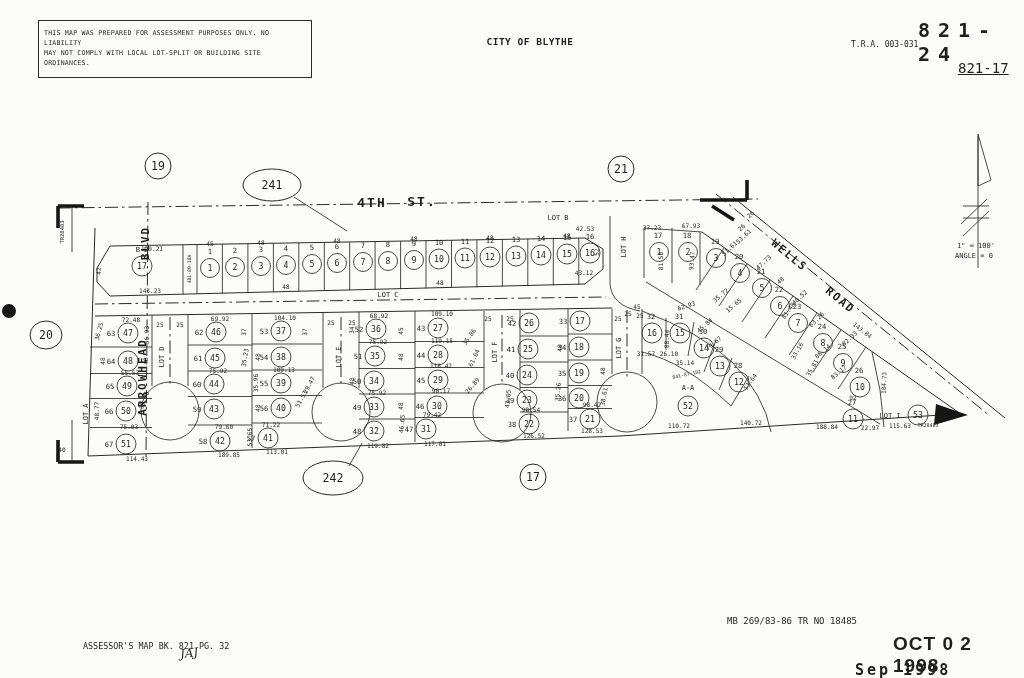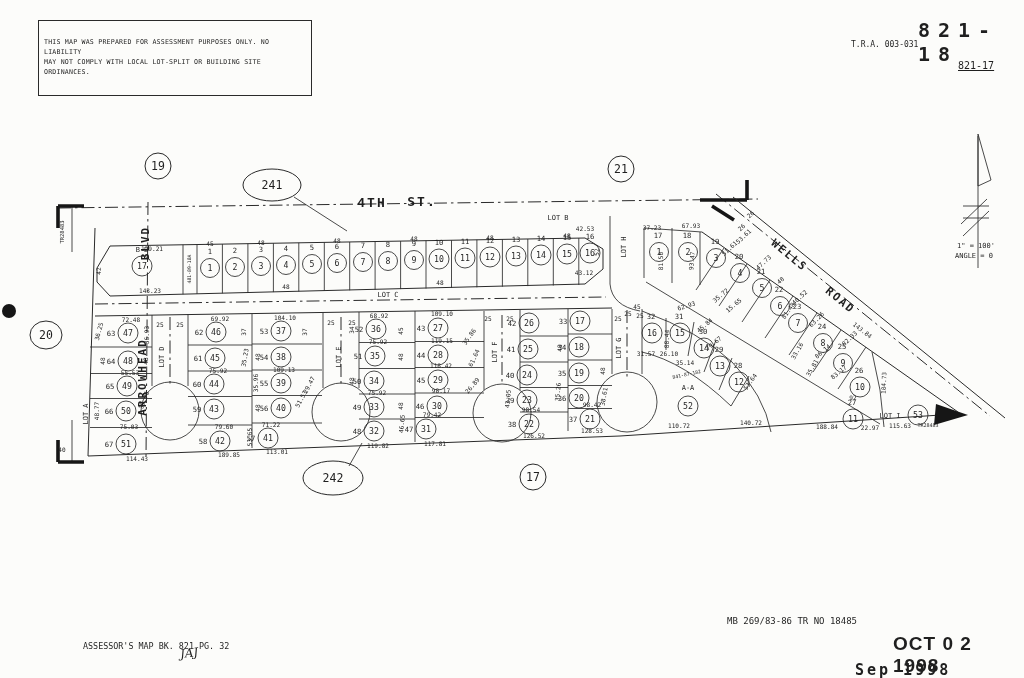--- a/index.html
+++ b/index.html
@@ -1,26 +1,26 @@
 <!DOCTYPE html>
 <html><head>
 <meta charset="utf-8">
 <style>
   html,body{margin:0;padding:0;}
   body{width:1024px;height:678px;position:relative;background:#fcfcfa;color:#1f1f1f;
        font-family:"DejaVu Sans Mono","Liberation Mono",monospace;overflow:hidden;}
   .abs{position:absolute;}
-  #disclaimer{left:38px;top:20px;width:262px;border:1.3px solid #2a2a2a;padding:17px 5px;
+  #disclaimer{left:38px;top:20px;width:262px;border:1.3px solid #2a2a2a;padding:8px 5px;
               font-size:6.6px;line-height:1.5;letter-spacing:.2px;}
   #title-block{left:400px;top:34px;width:260px;text-align:center;}
   #section-title{font-size:12.5px;font-weight:bold;letter-spacing:1px;}
   #city-title{font-size:9.5px;font-weight:bold;margin-top:2px;letter-spacing:.5px;}
   #tra{left:843px;top:40px;font-size:8px;margin-left:8px;}
   #sheet-number{left:918px;top:18px;font-size:20px;font-weight:bold;letter-spacing:8px;}
-  #adjacent-sheet{left:958px;top:60px;font-size:10px;text-decoration:underline;}
+  #adjacent-sheet{left:958px;top:60px;font-size:14px;text-decoration:underline;}
   #footer-book{left:83px;top:641px;font-size:8.4px;}
   #footer-county{left:83px;top:654px;font-size:8.4px;margin-top:26px;}
   #footer-initials{left:180px;top:646px;font-size:12px;font-style:italic;
                    font-family:"DejaVu Serif","Liberation Serif",serif;transform:rotate(-6deg);}
   #footer-mb{left:727px;top:616px;font-size:9px;}
   #stamp-date{left:893px;top:633px;font-size:19px;font-weight:bold;
               font-family:"Liberation Sans","DejaVu Sans",sans-serif;letter-spacing:1px;}
   #plot-date{left:855px;top:661px;font-size:15px;letter-spacing:3px;font-weight:bold;}
   svg{position:absolute;left:0;top:0;}
   svg text{fill:#1f1f1f;font-family:"DejaVu Sans Mono","Liberation Mono",monospace;}
@@ -30,23 +30,24 @@
   .thick{stroke:#161616;stroke-width:3.6;fill:none;}
 </style>
 </head>
 <body>
 
 <div class="abs" id="disclaimer">
   <div>THIS MAP WAS PREPARED FOR ASSESSMENT PURPOSES ONLY. NO LIABILITY</div>
   <div>MAY NOT COMPLY WITH LOCAL LOT-SPLIT OR BUILDING SITE ORDINANCES.</div>
 </div>
 <div class="abs" id="title-block">
+  <div id="city-title">CITY OF BLYTHE</div>
 </div>
 <div class="abs" id="tra">T.R.A. 003-031</div>
-<div class="abs" id="sheet-number">821-18</div>
+<div class="abs" id="sheet-number">821-24</div>
 <div class="abs" id="adjacent-sheet">821-17</div>
 <div class="abs" id="footer-book">ASSESSOR'S MAP BK. 821 PG. 32</div>
 <div class="abs" id="footer-county">Riverside County, Calif.</div>
 <div class="abs" id="footer-initials">JAJ</div>
 <div class="abs" id="footer-mb">MB 269/83-86 TR NO 18485</div>
 <div class="abs" id="stamp-date">OCT 0 2 1998</div>
 <div class="abs" id="plot-date">Sep 1998</div>
 
 <svg id="map-svg" width="1024" height="678" viewBox="0 0 1024 678">
 

